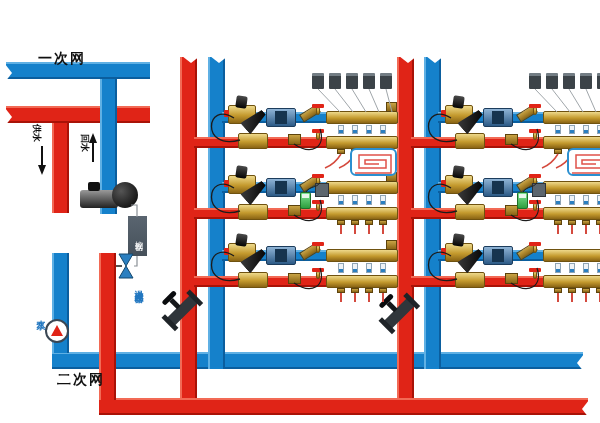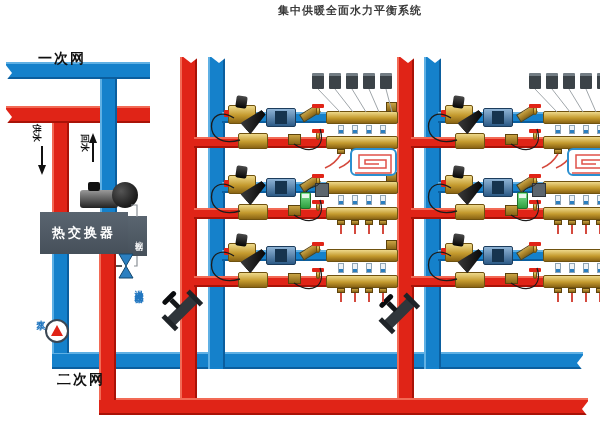--- a/index.html
+++ b/index.html
@@ -42,21 +42,20 @@
   .greenunit::before{content:"";position:absolute;left:1px;right:1px;top:1px;height:4px;background:#e8f6ec;}
   .graybox{background:#5c666e;border:1px solid #2e3338;}
   .redhandle{background:var(--c-red,#d42015);border-radius:1px;}
   svg{position:absolute;left:0;top:0;pointer-events:none;}
 </style>
 </head>
 <body>
 
 <div id="canvas">
 
-  <div class="abs title" style="left:255px;top:3px;width:190px;text-align:center;">集中供暖全面水力平衡系统</div>
 
   <div class="pipe h blue" style="left:52px;top:352px;width:531px;">
       <div class="cut right"></div>
     </div>
 
   <div class="pipe v red" style="left:180px;top:57px;height:358px;">
       <div class="cut top"></div>
     </div>
   <div class="pipe v blue" style="left:208px;top:57px;height:312px;">
       <div class="cut top"></div>
@@ -83,23 +82,20 @@
 
   <div class="pipe v blue" style="left:52px;top:253px;height:100px;"></div>
   <div class="pipe v red" style="left:99px;top:253px;height:147px;"></div>
 
   <div class="abs" style="left:80px;top:178px;width:58px;height:36px;">
     <div class="abs" style="left:0;top:12px;width:38px;height:18px;background:linear-gradient(180deg,#9a9a9a,#222);border-radius:3px;"></div>
     <div class="abs" style="left:32px;top:4px;width:26px;height:26px;border-radius:50%;background:radial-gradient(circle at 35% 35%,#555,#000);"></div>
     <div class="abs" style="left:8px;top:4px;width:12px;height:9px;background:#111;border-radius:2px;"></div>
   </div>
 
-  <div class="abs darkbox" style="left:40px;top:212px;width:88px;height:42px;display:flex;align-items:center;justify-content:center;">
-    <span class="hx-label">热交换器</span>
-  </div>
 
   <div class="abs darkbox vtext-up" style="left:128px;top:216px;width:19px;height:40px;font-size:8px;display:flex;align-items:center;justify-content:center;letter-spacing:1px;">控制器</div>
 
   <div class="abs" style="left:45px;top:319px;width:24px;height:24px;border-radius:50%;background:#fff;border:2px solid #3a4754;">
     <div class="abs" style="left:4px;top:4px;width:0;height:0;border-left:6px solid transparent;border-right:6px solid transparent;border-bottom:11px solid var(--c-red,#d42015);"></div>
   </div>
 
   <div class="abs" style="left:160px;top:288px;width:44px;height:44px;transform:rotate(-45deg);">
     <div class="abs" style="left:4px;top:17px;width:36px;height:11px;background:#30363b;border-radius:2px;"></div>
     <div class="abs" style="left:2px;top:13px;width:5px;height:19px;background:#1f2428;"></div>

